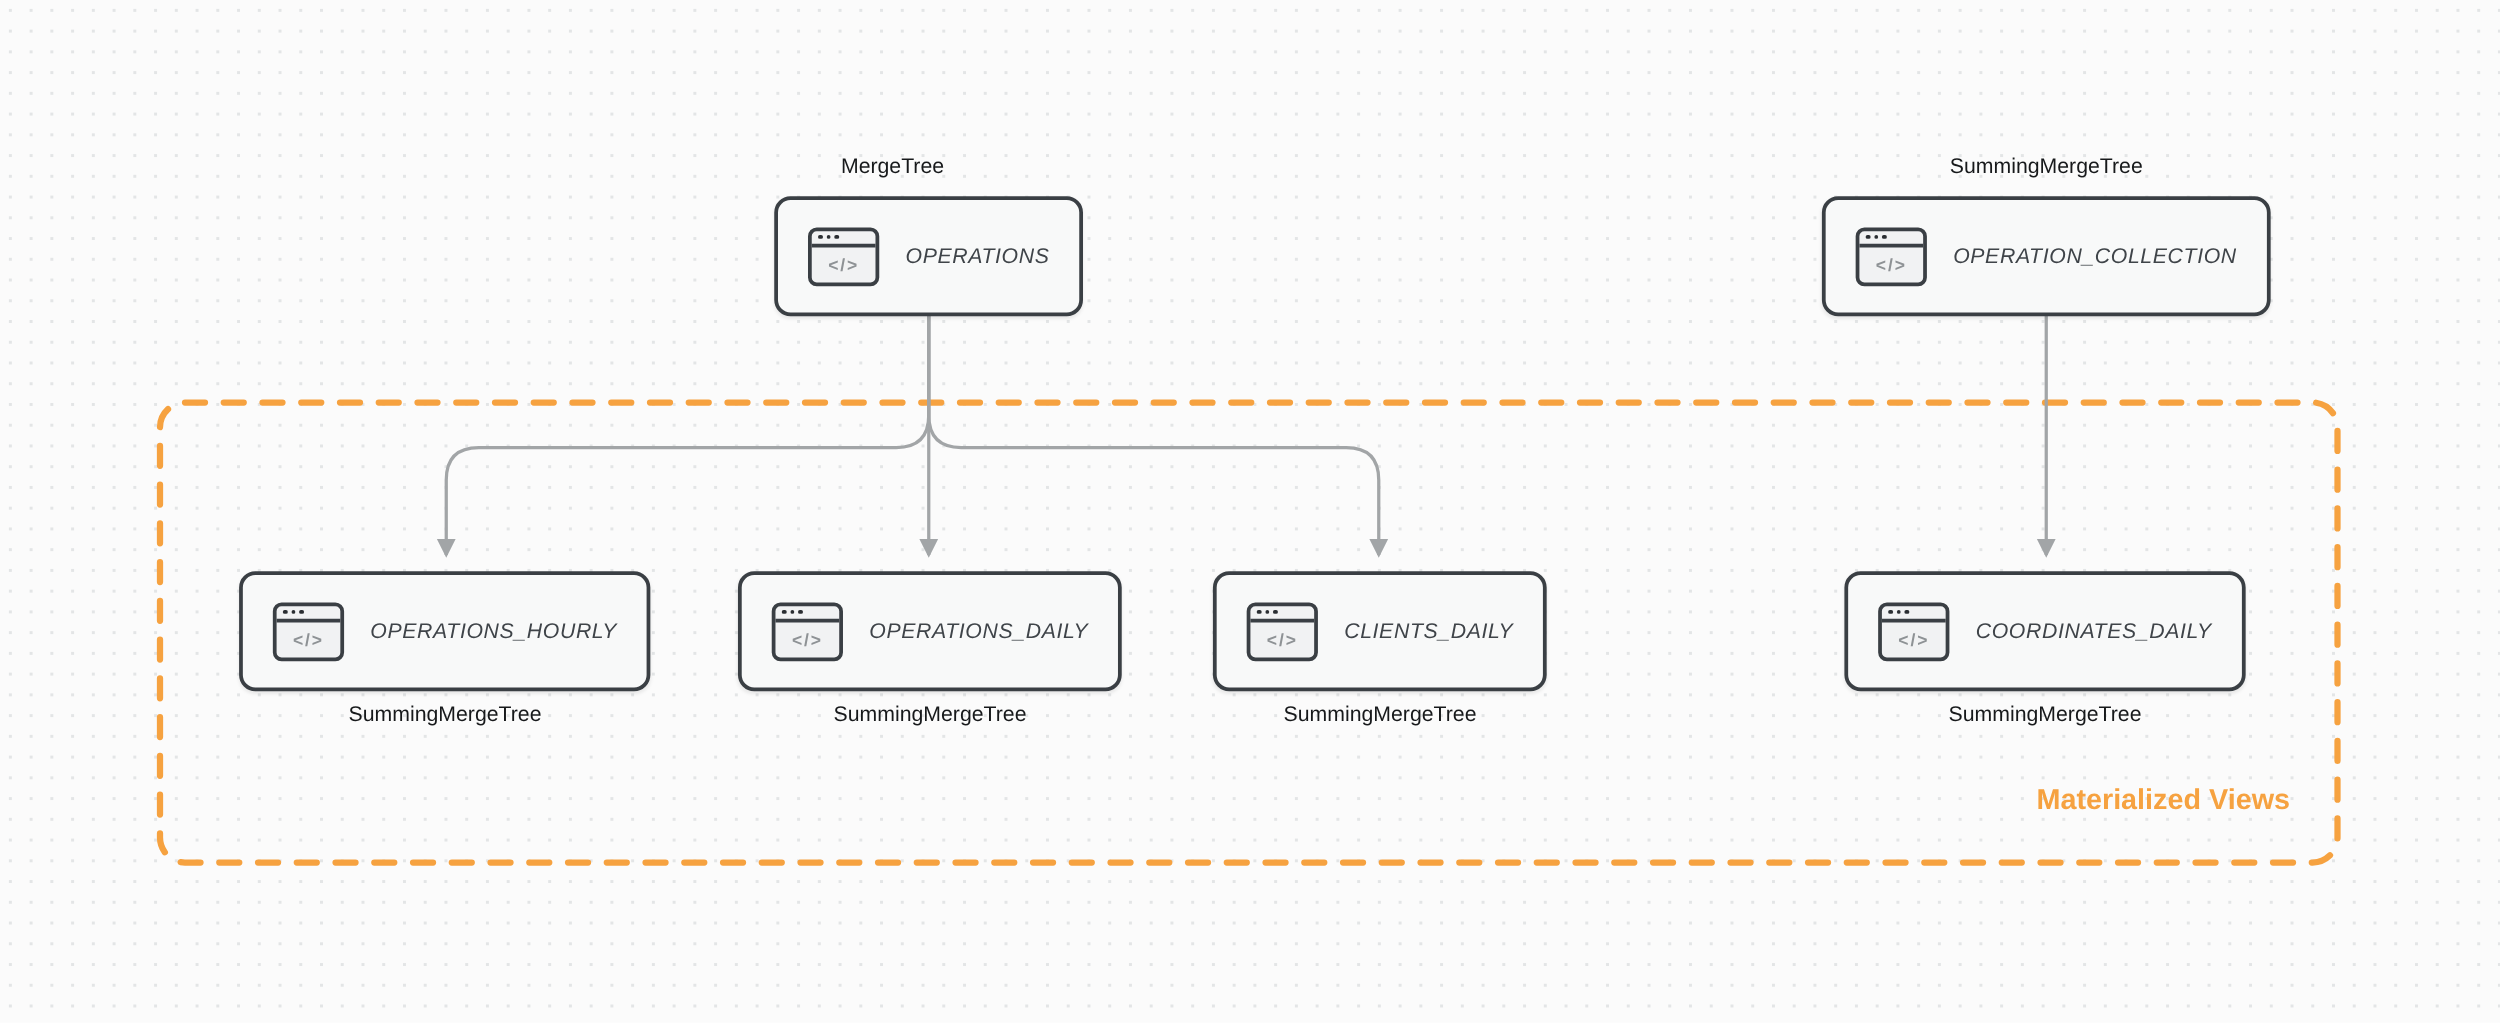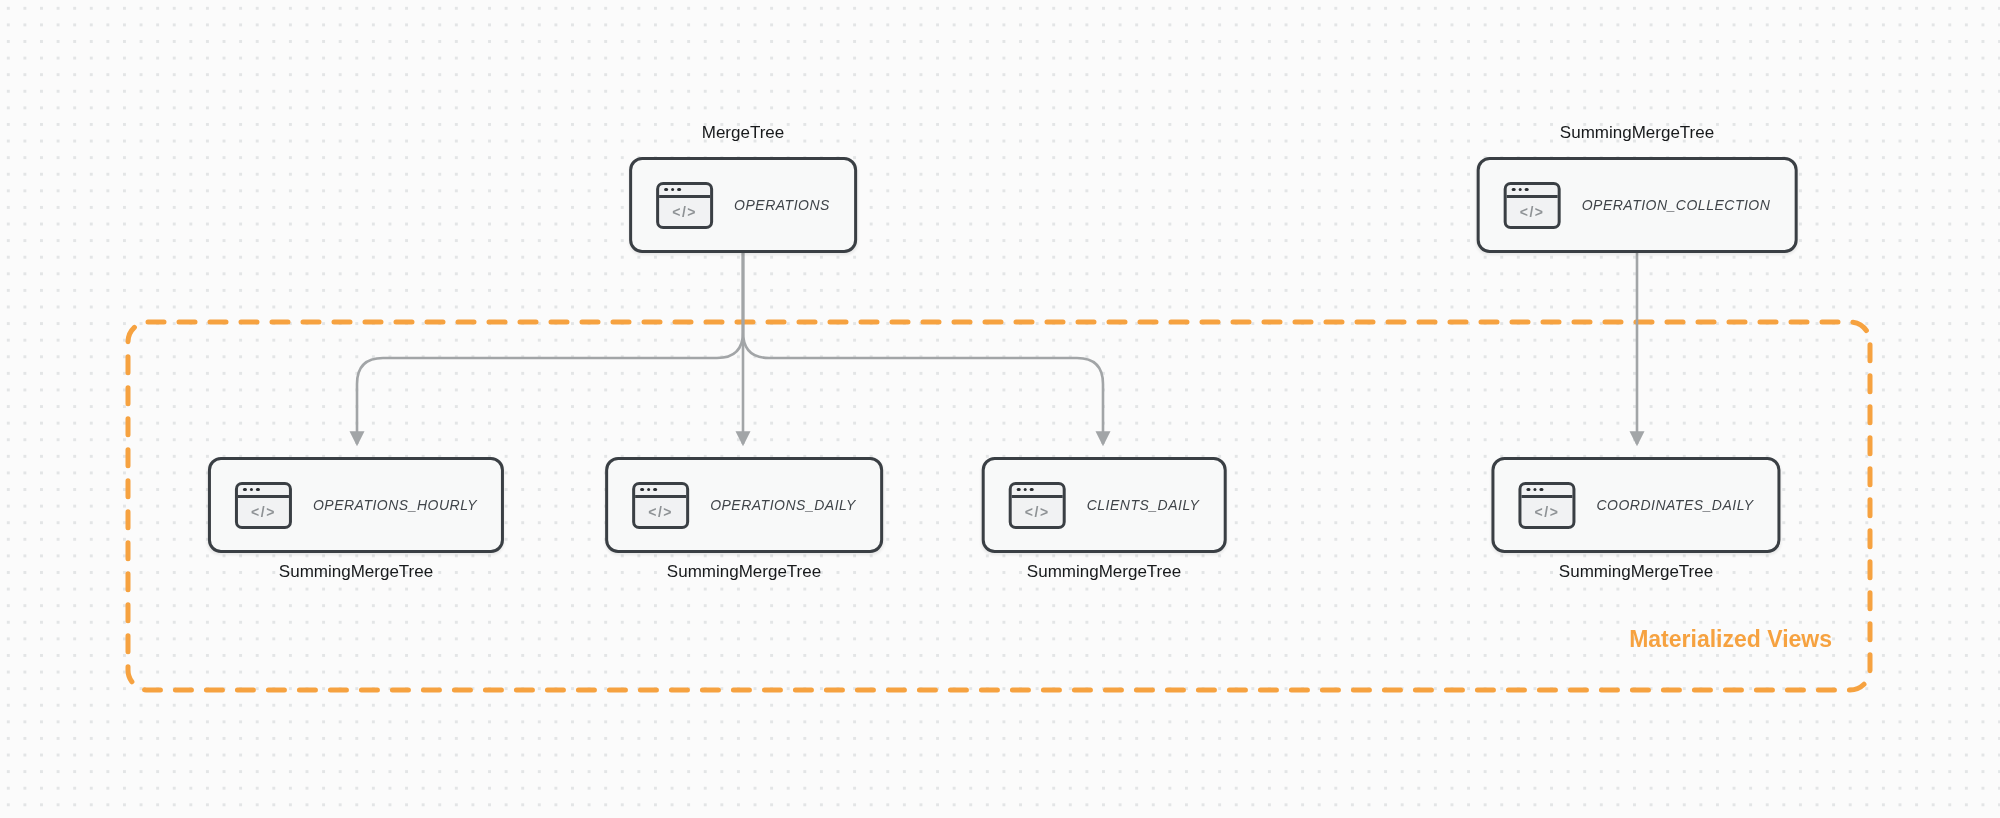--- a/index.html
+++ b/index.html
@@ -24,21 +24,21 @@
     background:#F8F9F9;
     border:3px solid #3A3F44;
     border-radius:13px;
     display:flex;align-items:center;
     gap:21px;
     padding:0 24px;
     box-shadow:0 2px 3px rgba(0,0,0,0.08);
   }
   .node-title{
     font-style:italic;
-    font-size:14px;
+    font-size:17px;
     font-weight:500;
     letter-spacing:0.5px;
     color:#3F4449;
     white-space:nowrap;
     text-align:center;
   }
   .win-icon{
     width:57px;height:47px;
     box-sizing:border-box;
     border:3px solid #3A3F44;
@@ -89,21 +89,21 @@
     </defs>
 
     <rect class="mv-rect" x="128" y="322" width="1742" height="368" rx="20"></rect>
 
     <path class="edge" d="M743,252 L743,332 Q743,358 717,358 L383,358 Q357,358 357,384 L357,444" marker-end="url(#arrowhead)"></path>
     <path class="edge" d="M743,252 L743,444" marker-end="url(#arrowhead)"></path>
     <path class="edge" d="M743,252 L743,332 Q743,358 769,358 L1077,358 Q1103,358 1103,384 L1103,444" marker-end="url(#arrowhead)"></path>
     <path class="edge" d="M1637,252 L1637,444" marker-end="url(#arrowhead)"></path>
   </svg>
 
-  <div class="engine-label" style="left:743px;top:123px">MergeTree</div>
+  <div class="engine-label" style="left:714px;top:123px">MergeTree</div>
   <div class="engine-label" style="left:1637px;top:123px">SummingMergeTree</div>
 
   <div class="node" style="left:743px;top:157px">
     <span class="win-icon">
       <span class="win-bar">
         <i class="dot"></i>
         <i class="dot"></i>
         <i class="dot"></i>
       </span>
       <span class="win-body">&lt;/&gt;</span>

